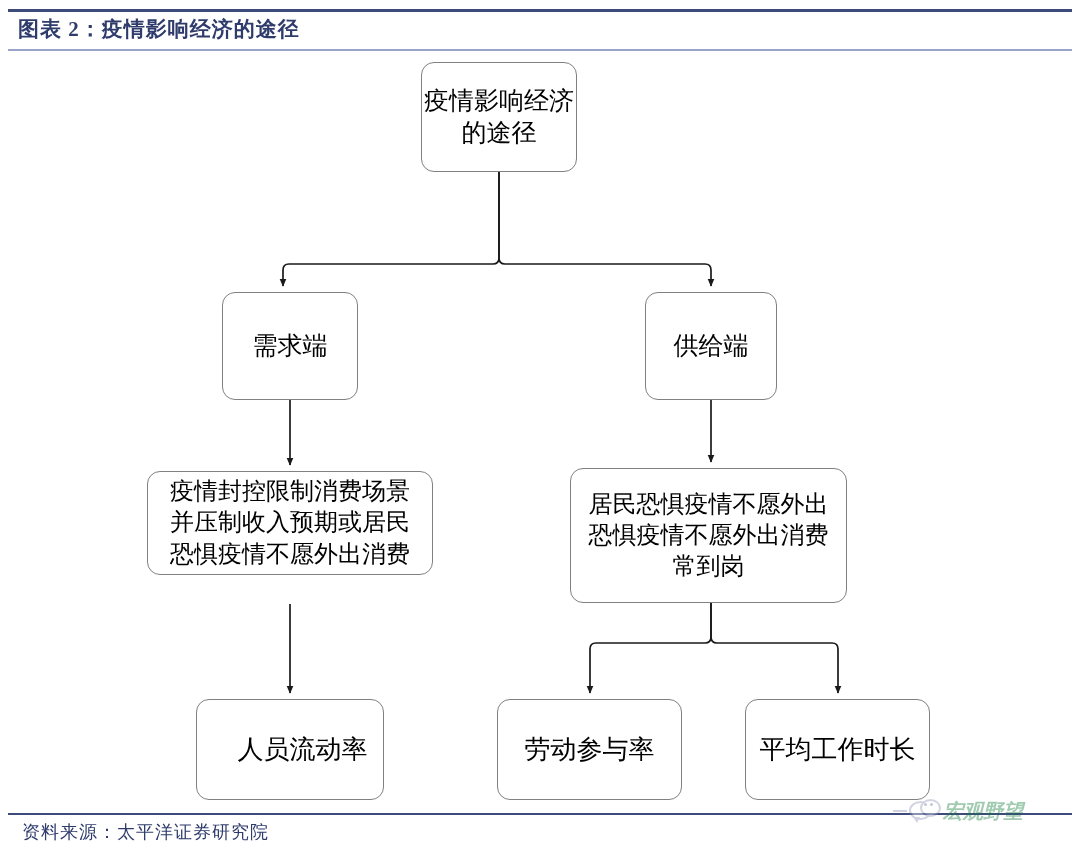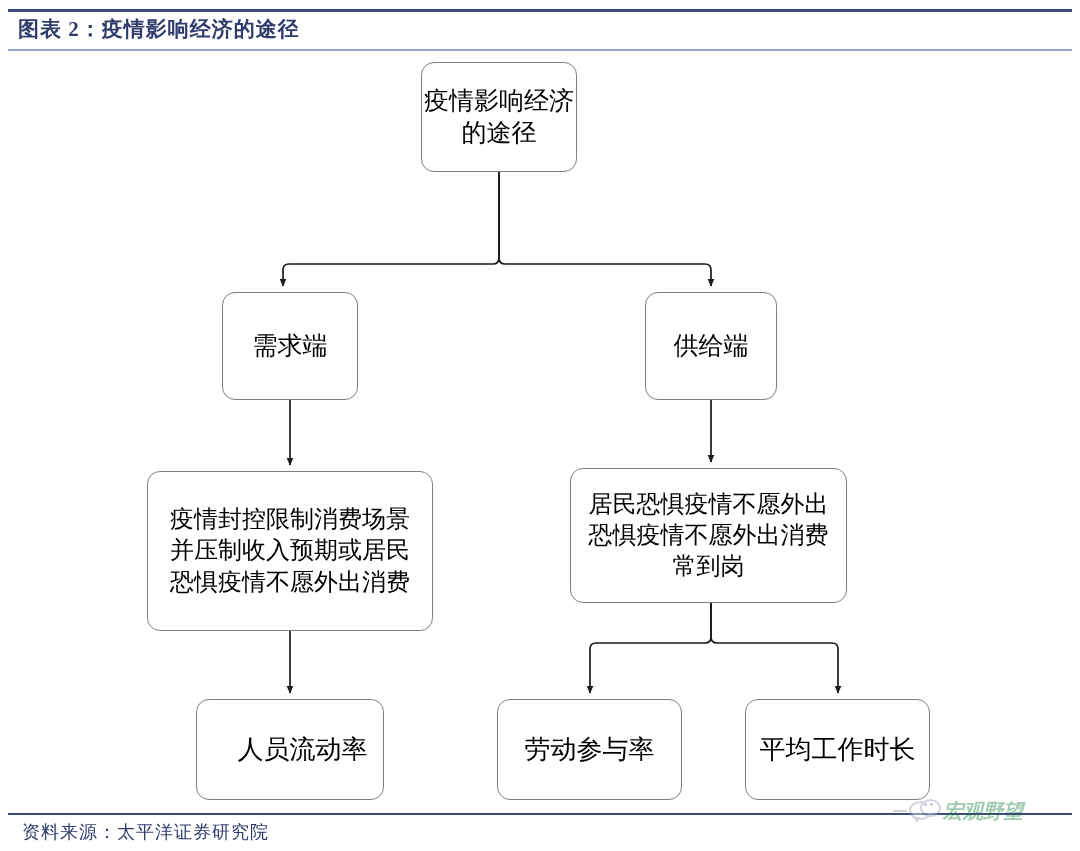--- a/index.html
+++ b/index.html
@@ -172,21 +172,21 @@
     width: 136px; height: 108px;
     font-size: 25px;
   }
   #node-supply {
     left: 645px; top: 292px;
     width: 132px; height: 108px;
     font-size: 25px;
   }
   #node-demand-detail {
     left: 147px; top: 471px;
-    width: 286px; height: 160px;
+    width: 286px; height: 104px;
     font-size: 24px;
   }
   #node-supply-detail {
     left: 570px; top: 468px;
     width: 277px; height: 135px;
     font-size: 24px;
   }
   #node-mobility {
     left: 196px; top: 699px;
     width: 188px; height: 101px;

